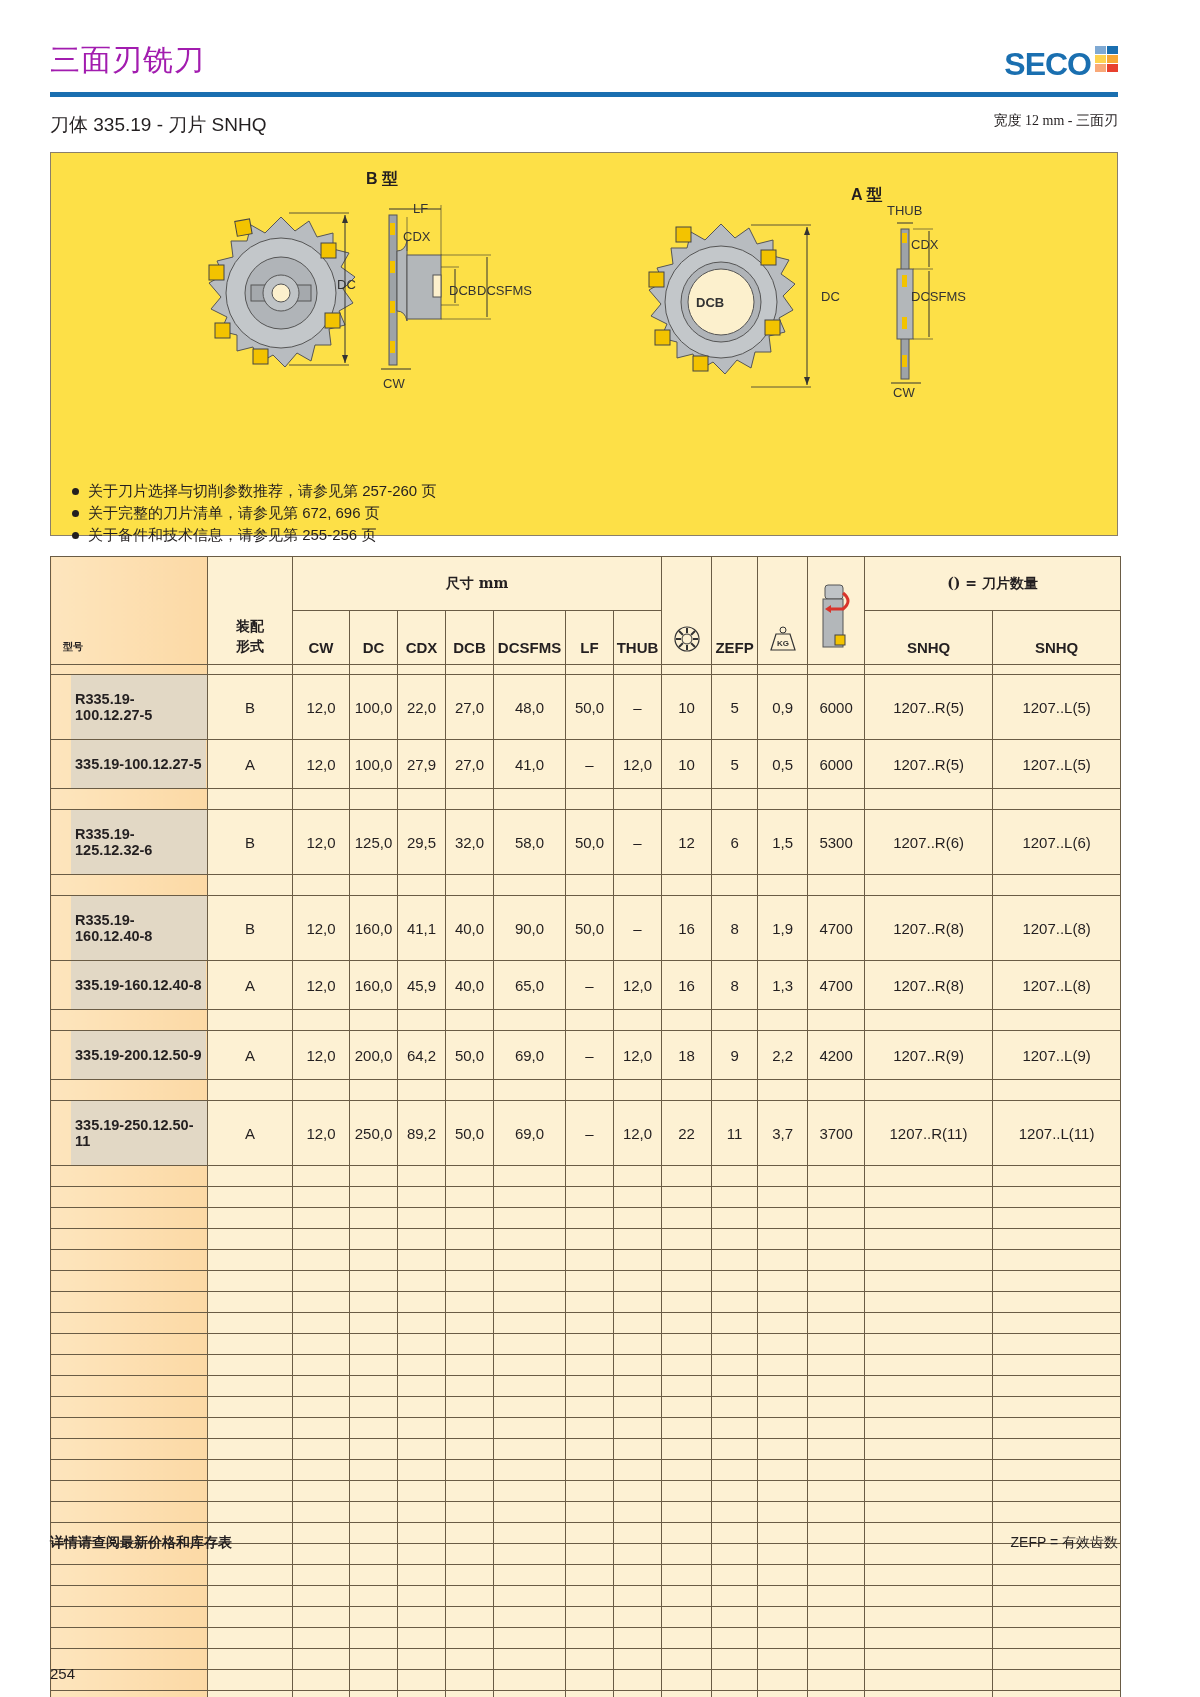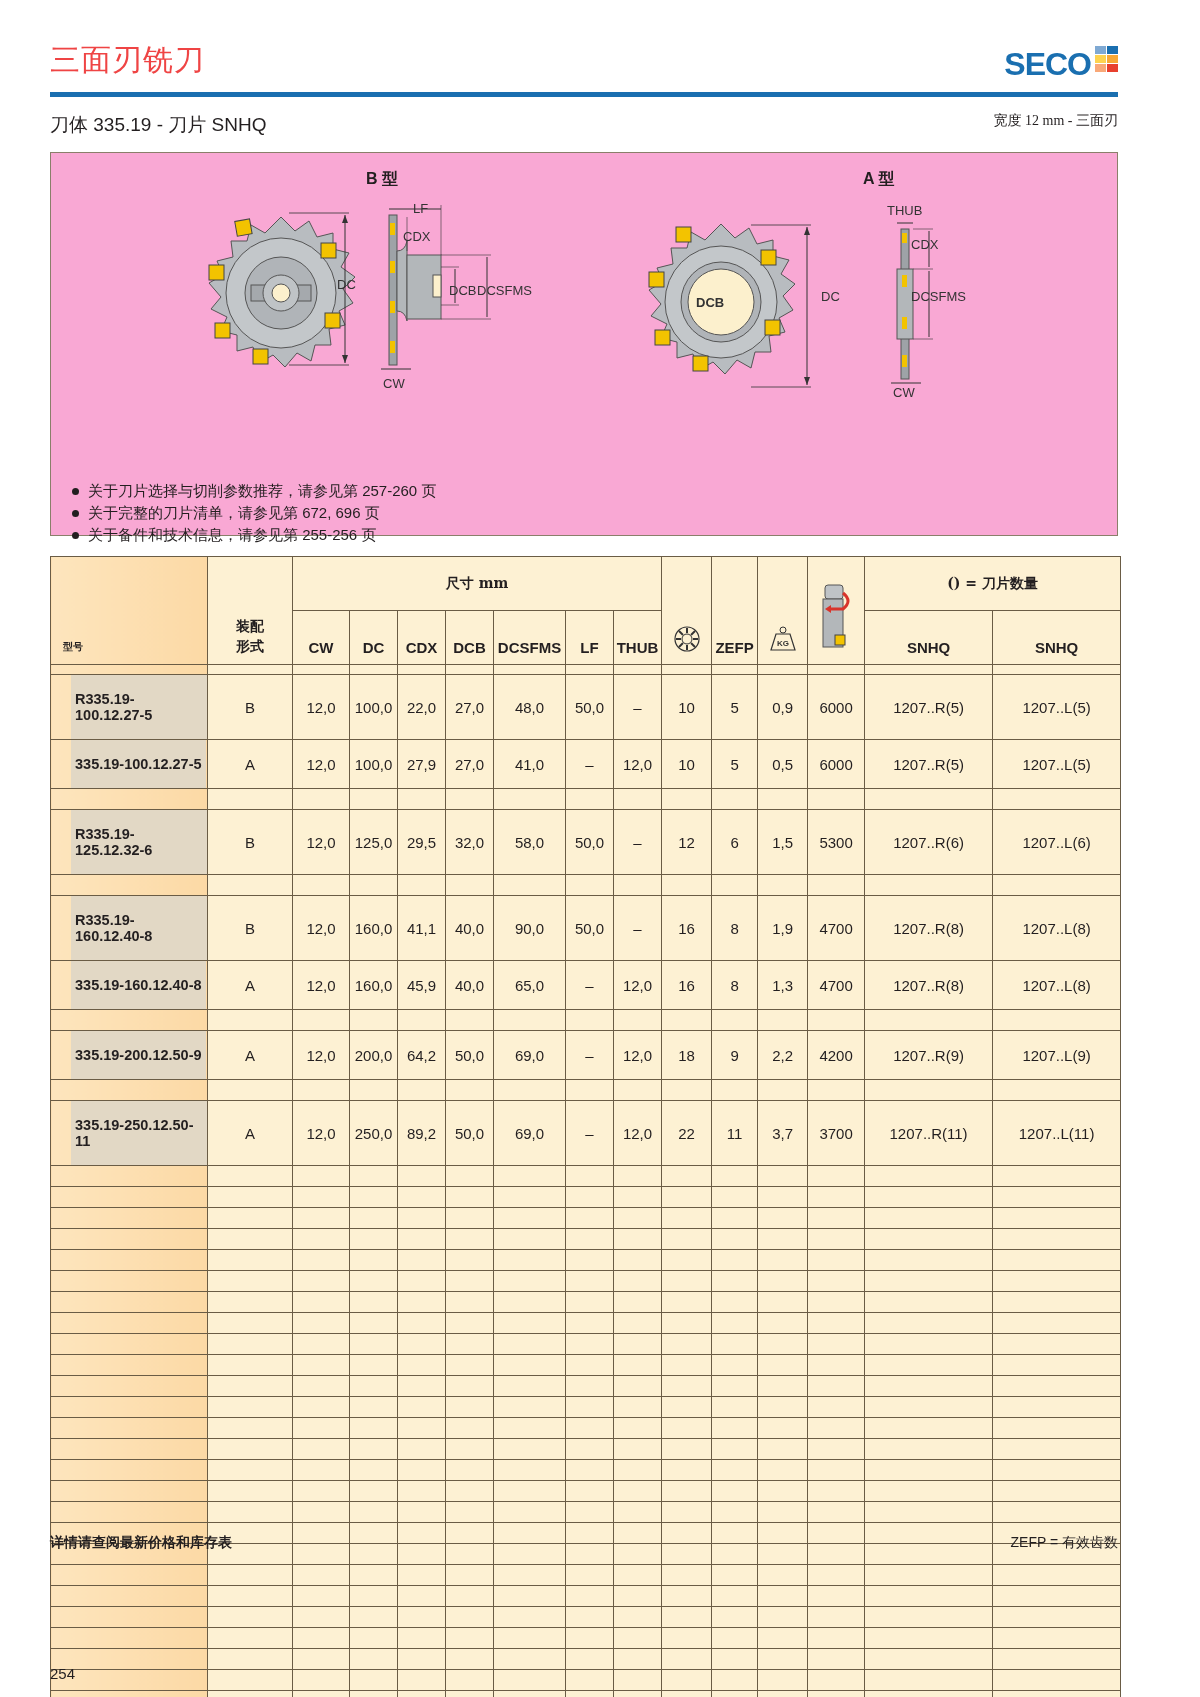--- a/index.html
+++ b/index.html
@@ -1,24 +1,24 @@
 <!DOCTYPE html>
 <html><head>
 <meta charset="utf-8">
 <style>
   html, body { margin: 0; padding: 0; background: #ffffff; }
   body { width: 1200px; height: 1697px; position: relative; font-family: "Liberation Sans", "DejaVu Sans", sans-serif; color: #231f20; }
-  .title { position: absolute; left: 50px; top: 40px; font-family: "DejaVu Serif", "Liberation Serif", serif; font-size: 30px; letter-spacing: 1px; color: #ef4444; }
+  .title { position: absolute; left: 50px; top: 40px; font-family: "DejaVu Serif", "Liberation Serif", serif; font-size: 30px; letter-spacing: 1px; color: #a21caf; }
   .logo { position: absolute; right: 82px; top: 46px; display: flex; align-items: flex-start; }
   .logo-text { font-family: "Liberation Sans", sans-serif; font-weight: bold; font-size: 32px; color: #1a6fb0; letter-spacing: -1px; font-style: normal; }
   .logo-blocks { display: grid; grid-template-columns: 11px 11px; grid-template-rows: 8px 8px 8px; gap: 1px; margin-left: 4px; }
   .blue-rule { position: absolute; left: 50px; top: 92px; width: 1068px; height: 5px; background: #1a6fb0; }
   .subtitle-left { position: absolute; left: 50px; top: 112px; font-size: 19px; font-family: "Liberation Sans", sans-serif; }
   .subtitle-right { position: absolute; right: 82px; top: 112px; font-size: 14px; font-family: Liberation Serif, serif; }
-  .figure-box { position: absolute; left: 50px; top: 152px; width: 1066px; height: 382px; background: #f9a8d4; border: 1px solid #8a7f6a; }
+  .figure-box { position: absolute; left: 50px; top: 152px; width: 1066px; height: 382px; background: #fde047; border: 1px solid #8a7f6a; }
   .fig-label { position: absolute; font-size: 16px; font-weight: bold; }
   .dimlabel { position: absolute; font-size: 13px; color: #333; font-family: "Liberation Sans", sans-serif; }
   .notes { position: absolute; left: 72px; top: 448px; font-size: 15px; line-height: 22px; margin-top: 32px; }
   .notes .note { display: flex; align-items: center; }
   .notes .bullet { display: inline-block; width: 7px; height: 7px; border-radius: 50%; background: #231f20; margin-right: 9px; }
   table.spec { position: absolute; left: 50px; top: 556px; border-collapse: collapse; width: 1068px; table-layout: fixed; font-size: 15px; }
   table.spec td, table.spec th { border: 1.5px solid #6a5c45; padding: 0; text-align: center; font-weight: normal; background: #fdf1d3; }
   table.spec th { font-weight: bold; }
   table.spec td.model, table.spec th.model { background: linear-gradient(90deg, #fde5bd 0%, #fcd9a5 100%); text-align: left; }
   table.spec th.model { vertical-align: bottom; padding: 8px 0 10px 12px; font-family: "DejaVu Serif", serif; font-size: 10px; }
@@ -47,21 +47,21 @@
   </div>
 </div>
 
 <div class="blue-rule"></div>
 
 <div class="subtitle-left">刀体 335.19 - 刀片 SNHQ</div>
 <div class="subtitle-right">宽度 12 mm - 三面刃</div>
 
 <div class="figure-box">
   <div class="fig-label" style="left:315px; top:16px;">B 型</div>
-  <div class="fig-label" style="left:800px; top:16px;margin-left:12px;">A 型</div>
+  <div class="fig-label" style="left:800px; top:32px;">A 型</div>
 
   <svg style="position:absolute; left:140px; top:60px;" width="180" height="160" viewBox="0 0 180 160">
     <g transform="translate(90,80)">
       <polygon points="0,-76 14,-62 28,-72 36,-56 52,-60 52,-44 68,-40 60,-26 74,-16 62,-4 72,10 58,18 64,32 48,36 50,52 34,52 30,68 16,60 4,74 -8,62 -22,70 -28,54 -44,58 -44,42 -60,38 -54,24 -70,16 -60,4 -72,-10 -58,-18 -64,-32 -48,-36 -50,-52 -34,-52 -30,-68 -16,-60" fill="#b8bcc0" stroke="#555" stroke-width="1"></polygon>
       <circle r="55" fill="#c3c7ca" stroke="#555" stroke-width="1"></circle>
       <circle r="36" fill="#b0b4b8" stroke="#555" stroke-width="1"></circle>
       <rect x="-30" y="-8" width="60" height="16" fill="#a5a9ad" stroke="#555" stroke-width="1"></rect>
       <circle r="18" fill="#bfc3c6" stroke="#555" stroke-width="1"></circle>
       <circle r="9" fill="#fcf0cd" stroke="#555" stroke-width="1"></circle>
       <rect x="-45" y="-73" width="15" height="15" fill="#f3c300" stroke="#444" transform="rotate(-10,-37,-65)"></rect>

